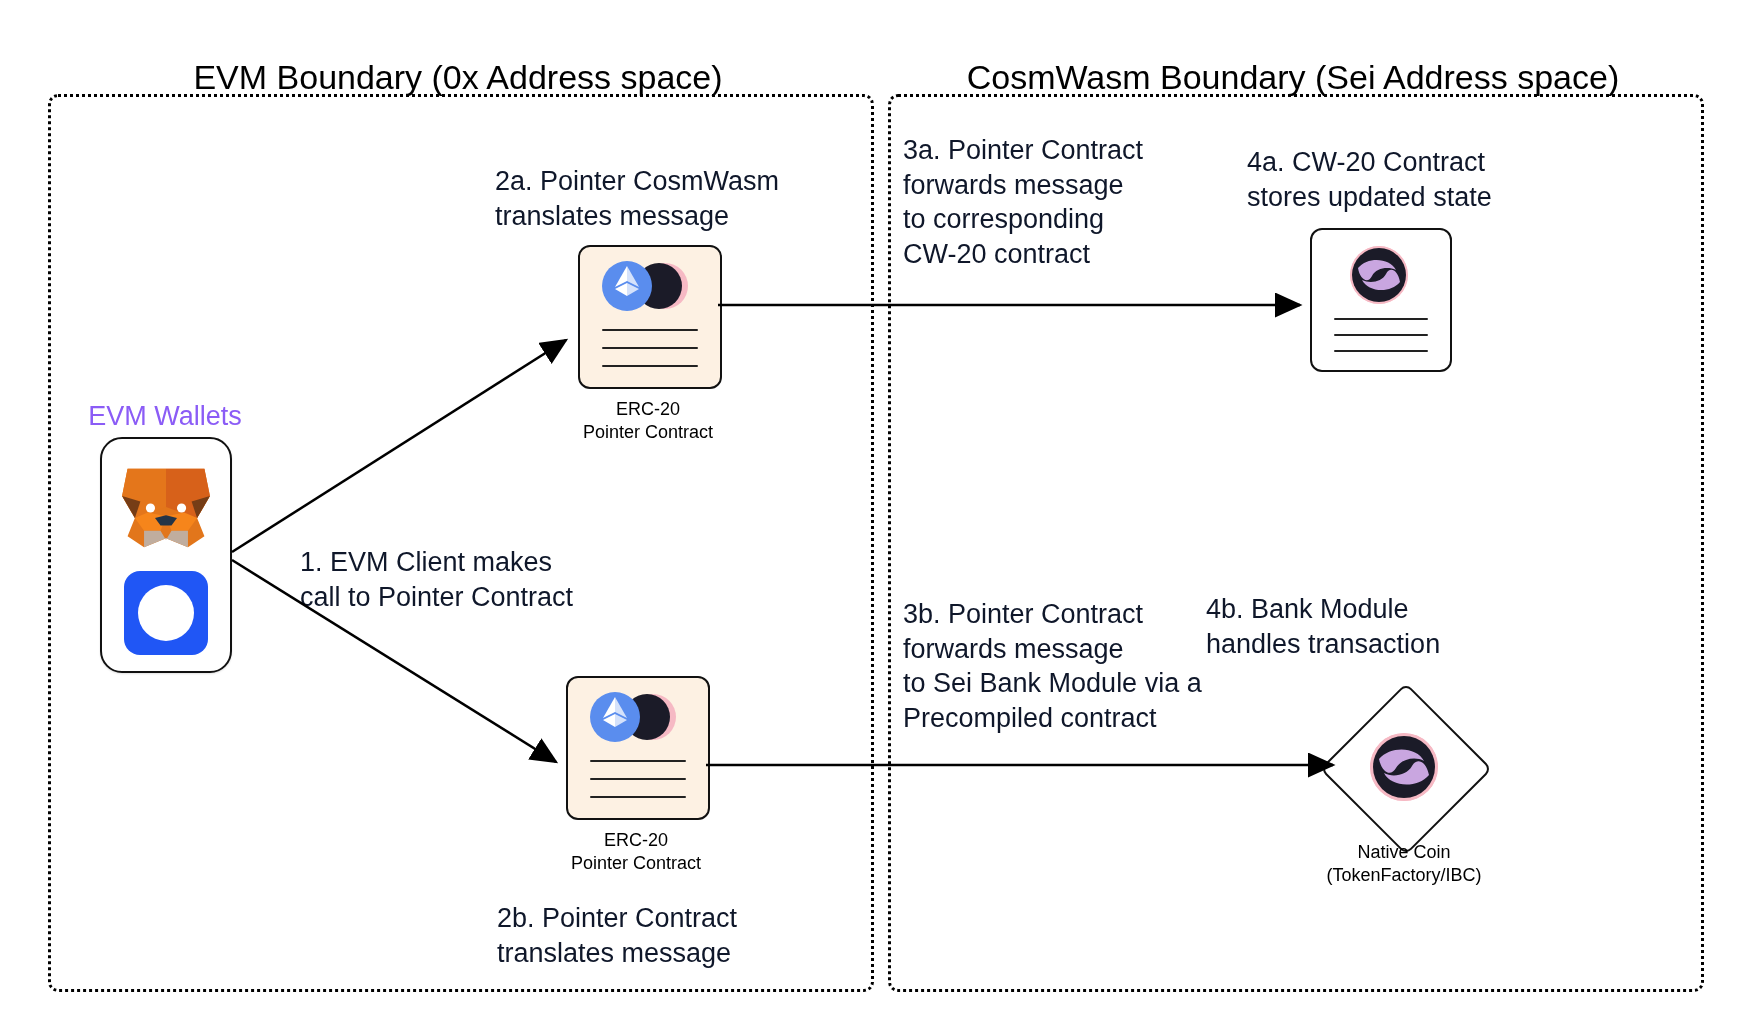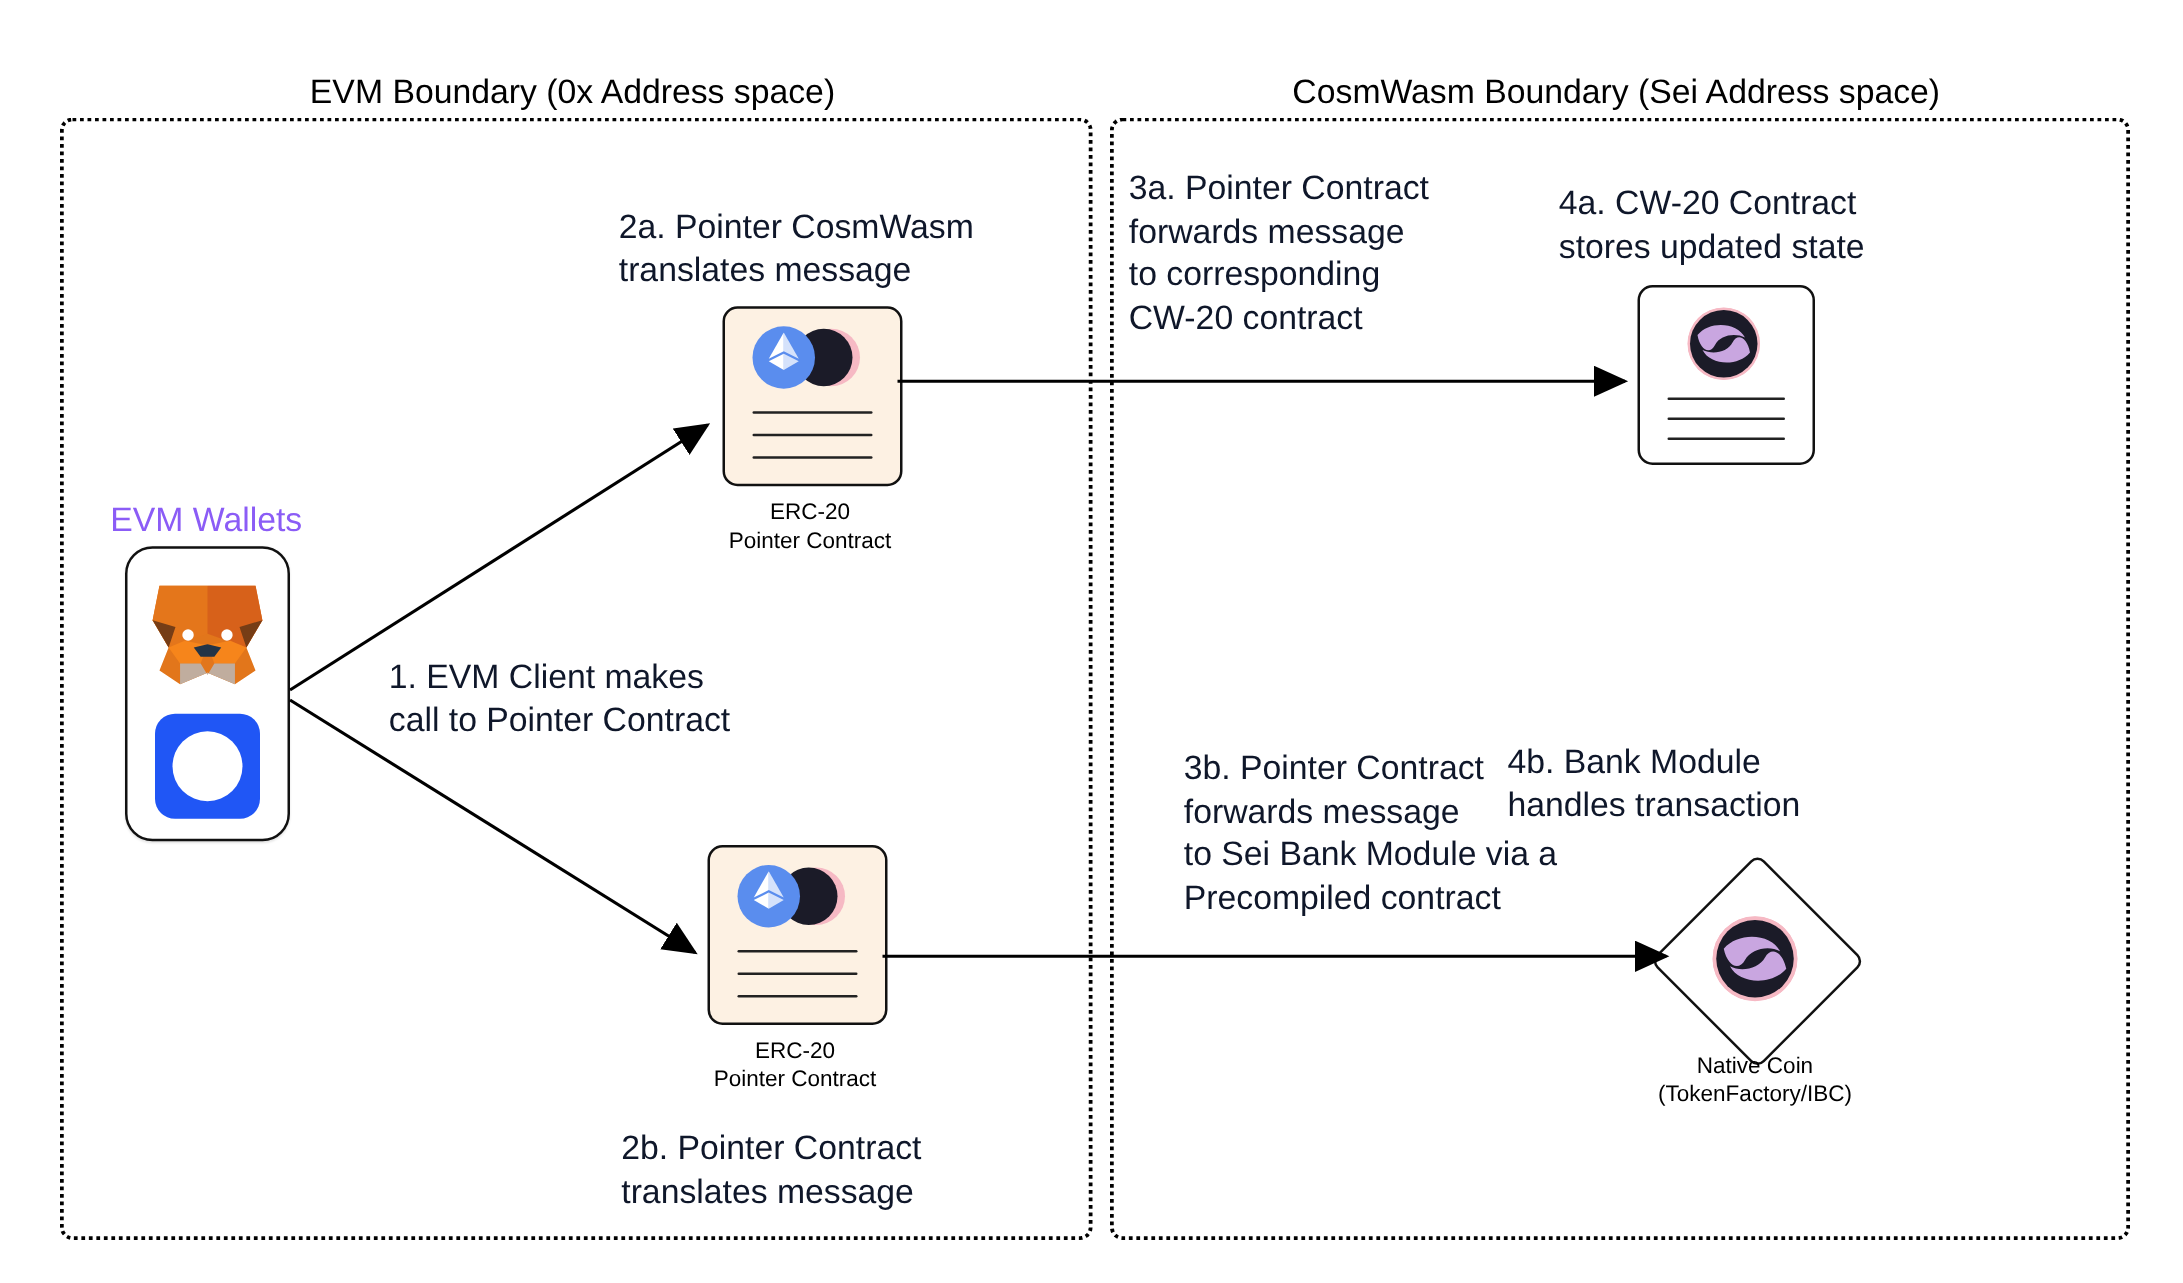--- a/index.html
+++ b/index.html
@@ -22,21 +22,21 @@
 
   
   .boundary {
     position: absolute;
     border: 3px dotted #000;
     border-radius: 10px;
     background: transparent;
   }
   .boundary-title {
     position: absolute;
-    font-size: 27px;
+    font-size: 34px;
     color: #000;
     white-space: nowrap;
     text-align: center;
   }
 
   
   .step-text {
     position: absolute;
     font-size: 27px;
     line-height: 1.28;
@@ -243,21 +243,21 @@
         <circle cx="29" cy="29" r="27" fill="#1b1b28"></circle>
         <path d="M8 22 C18 10, 40 12, 46 24 C38 20, 26 22, 22 30 C18 38, 10 34, 8 22 Z" fill="#c9a6e0"></path>
         <path d="M50 36 C40 48, 18 46, 12 34 C20 38, 32 36, 36 28 C40 20, 48 24, 50 36 Z" fill="#c9a6e0"></path>
       </svg>
     </div>
     <div class="doc-line" style="left:22px; top:88px;  width:94px;"></div>
     <div class="doc-line" style="left:22px; top:104px; width:94px;"></div>
     <div class="doc-line" style="left:22px; top:120px; width:94px;"></div>
   </div>
 
-  <div class="step-text" style="left:300px; top:524px; width:360px;margin-left:11px;">1. EVM Client makes
+  <div class="step-text" style="left:300px; top:545px; width:360px;">1. EVM Client makes
 call to Pointer Contract</div>
 
   <div class="doc cream" style="left:566px; top:676px; width:140px; height:140px;">
     <div class="badge-pink" style="left:62px; top:16px; width:46px; height:46px;"></div>
     <div class="badge-dark" style="left:56px; top:16px; width:46px; height:46px;"></div>
     <div class="badge-eth" style="left:22px; top:14px; width:50px; height:50px;">
       <svg width="26" height="40" viewBox="0 0 26 40">
         <polygon points="13,0 13,15 25,21" fill="#ffffff" opacity="0.75"></polygon>
         <polygon points="13,0 1,21 13,15" fill="#ffffff"></polygon>
         <polygon points="13,17 13,30 25,23" fill="#ffffff" opacity="0.75"></polygon>
@@ -267,21 +267,21 @@
     <div class="doc-line" style="left:22px; top:82px;  width:96px;"></div>
     <div class="doc-line" style="left:22px; top:100px; width:96px;"></div>
     <div class="doc-line" style="left:22px; top:118px; width:96px;"></div>
   </div>
   <div class="caption" style="left:556px; top:829px; width:160px;">ERC-20
 Pointer Contract</div>
 
   <div class="step-text" style="left:497px; top:901px; width:350px;">2b. Pointer Contract
 translates message</div>
 
-  <div class="step-text" style="left:903px; top:597px; width:370px;margin-left:44px;">3b. Pointer Contract
+  <div class="step-text" style="left:903px; top:597px; width:370px;">3b. Pointer Contract
 forwards message
 to Sei Bank Module via a
 Precompiled contract</div>
 
   <div class="step-text" style="left:1206px; top:592px; width:340px;">4b. Bank Module
 handles transaction</div>
 
   <div class="diamond" style="left:1345px; top:708px; width:118px; height:118px;"></div>
   <div class="sei-logo" style="left:1370px; top:733px; width:68px; height:68px;">
     <svg width="68" height="68" viewBox="0 0 68 68">

